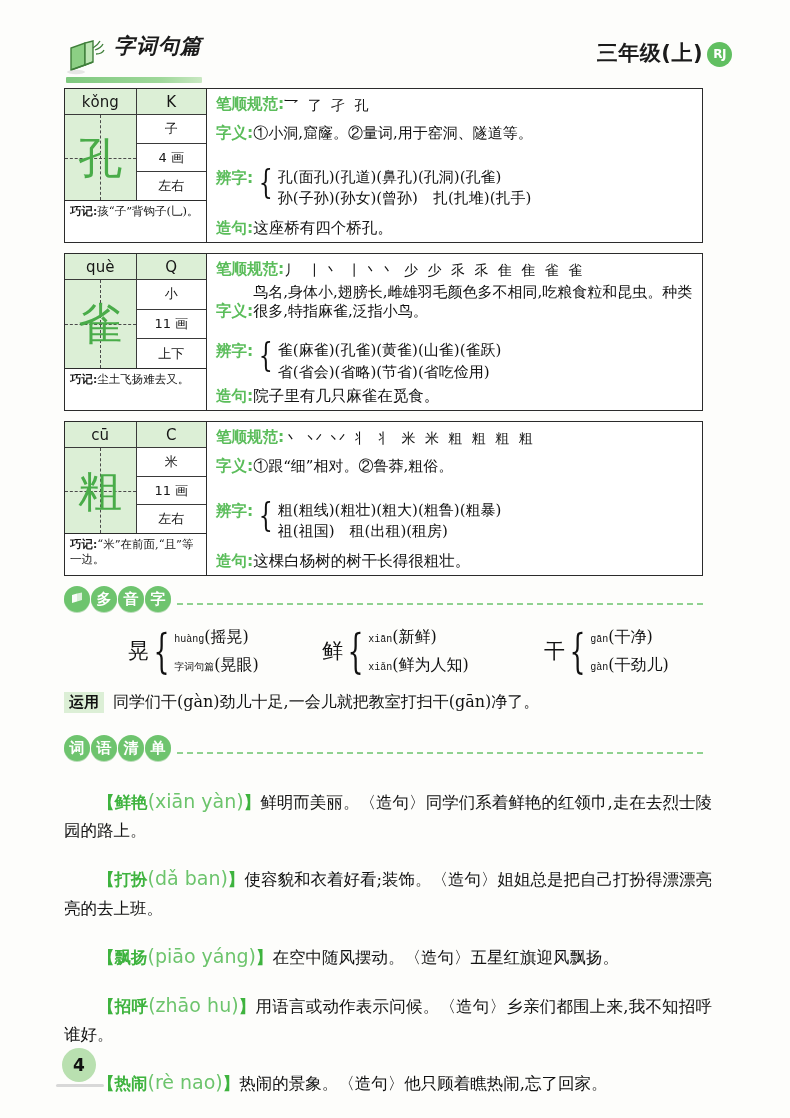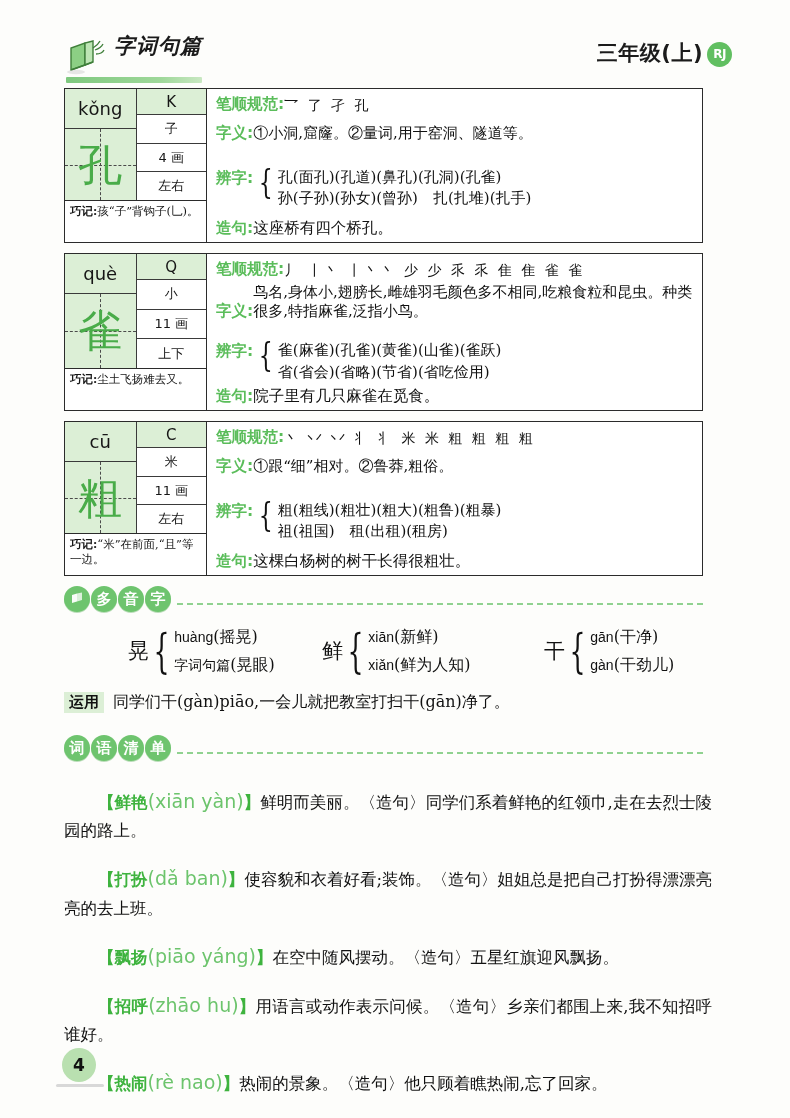--- a/index.html
+++ b/index.html
@@ -76,25 +76,25 @@
     box-sizing: border-box;
   }
   .ct-top { display: flex; flex: 1 1 auto; }
   .ct-col-a {
     width: 72px;
     display: flex; flex-direction: column;
     border-right: 1px solid #3a3a3a;
     box-sizing: border-box;
   }
   .ct-pinyin {
-    height: 40px; flex: none;
+    height: 26px; flex: none;
     background: #dcefd6;
     border-bottom: 1px solid #3a3a3a;
     display: flex; align-items: center; justify-content: center;
-    font-size: 18px; color: #161616;
+    font-size: 15px; color: #161616;
     font-family: "DejaVu Sans", sans-serif;
     box-sizing: border-box;
   }
   .ct-glyphcell {
     flex: 1 1 auto; position: relative;
     background: #dcefd6;
     display: flex; align-items: center; justify-content: center;
     overflow: hidden;
   }
   .ct-glyph {
@@ -225,21 +225,21 @@
   .poly-brace {
     font-size: 46px; line-height: 0.75; color: #111;
     transform: scaleX(0.55); flex: none; margin: 0 -2px;
     font-family: "DejaVu Serif", serif;
   }
   .poly-lines { display: flex; flex-direction: column; gap: 7px; }
   .poly-lines div {
     font-size: 16px; color: #111; white-space: nowrap;
     font-family: "DejaVu Serif", "Liberation Serif", serif;
   }
-  .py { font-family: Liberation Sans, sans-serif; font-size: 14px; }
+  .py { font-family: Liberation Mono, monospace; font-size: 10px; }
 
   
   .usage {
     position: absolute; left: 64px; top: 692px;
     width: 660px;
     display: flex; align-items: flex-start; gap: 9px;
   }
   .usage-label {
     background: #dcefd6; color: #111;
     font-size: 15px; font-weight: bold;
@@ -481,21 +481,21 @@
       <span class="poly-brace">{</span>
       <span class="poly-lines">
         <div><span class="py">gān</span><span>(干净)</span></div>
         <div><span class="py">gàn</span><span>(干劲儿)</span></div>
       </span>
     </span>
   </div>
 
   <div class="usage">
     <span class="usage-label">运用</span>
-    <span class="usage-text">同学们干(gàn)piāo,一会儿就把教室打扫干(gān)净了。</span>
+    <span class="usage-text">同学们干(gàn)劲儿十足,一会儿就把教室打扫干(gān)净了。</span>
   </div>
 
   <div class="section-head" id="sec-cihui">
     <span class="bubble-group">
       <span class="bubble">词</span>
       <span class="bubble">语</span>
       <span class="bubble">清</span>
       <span class="bubble">单</span>
     </span>
     <span class="dash-rule"></span>

